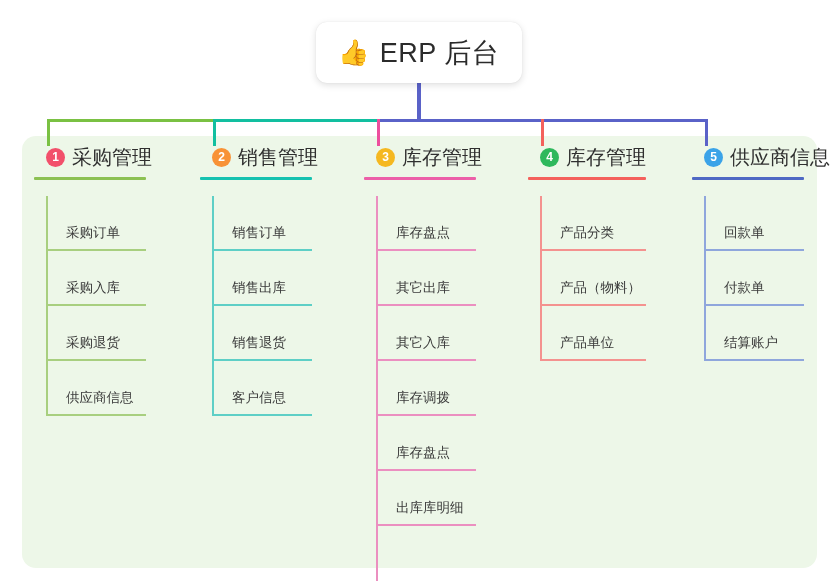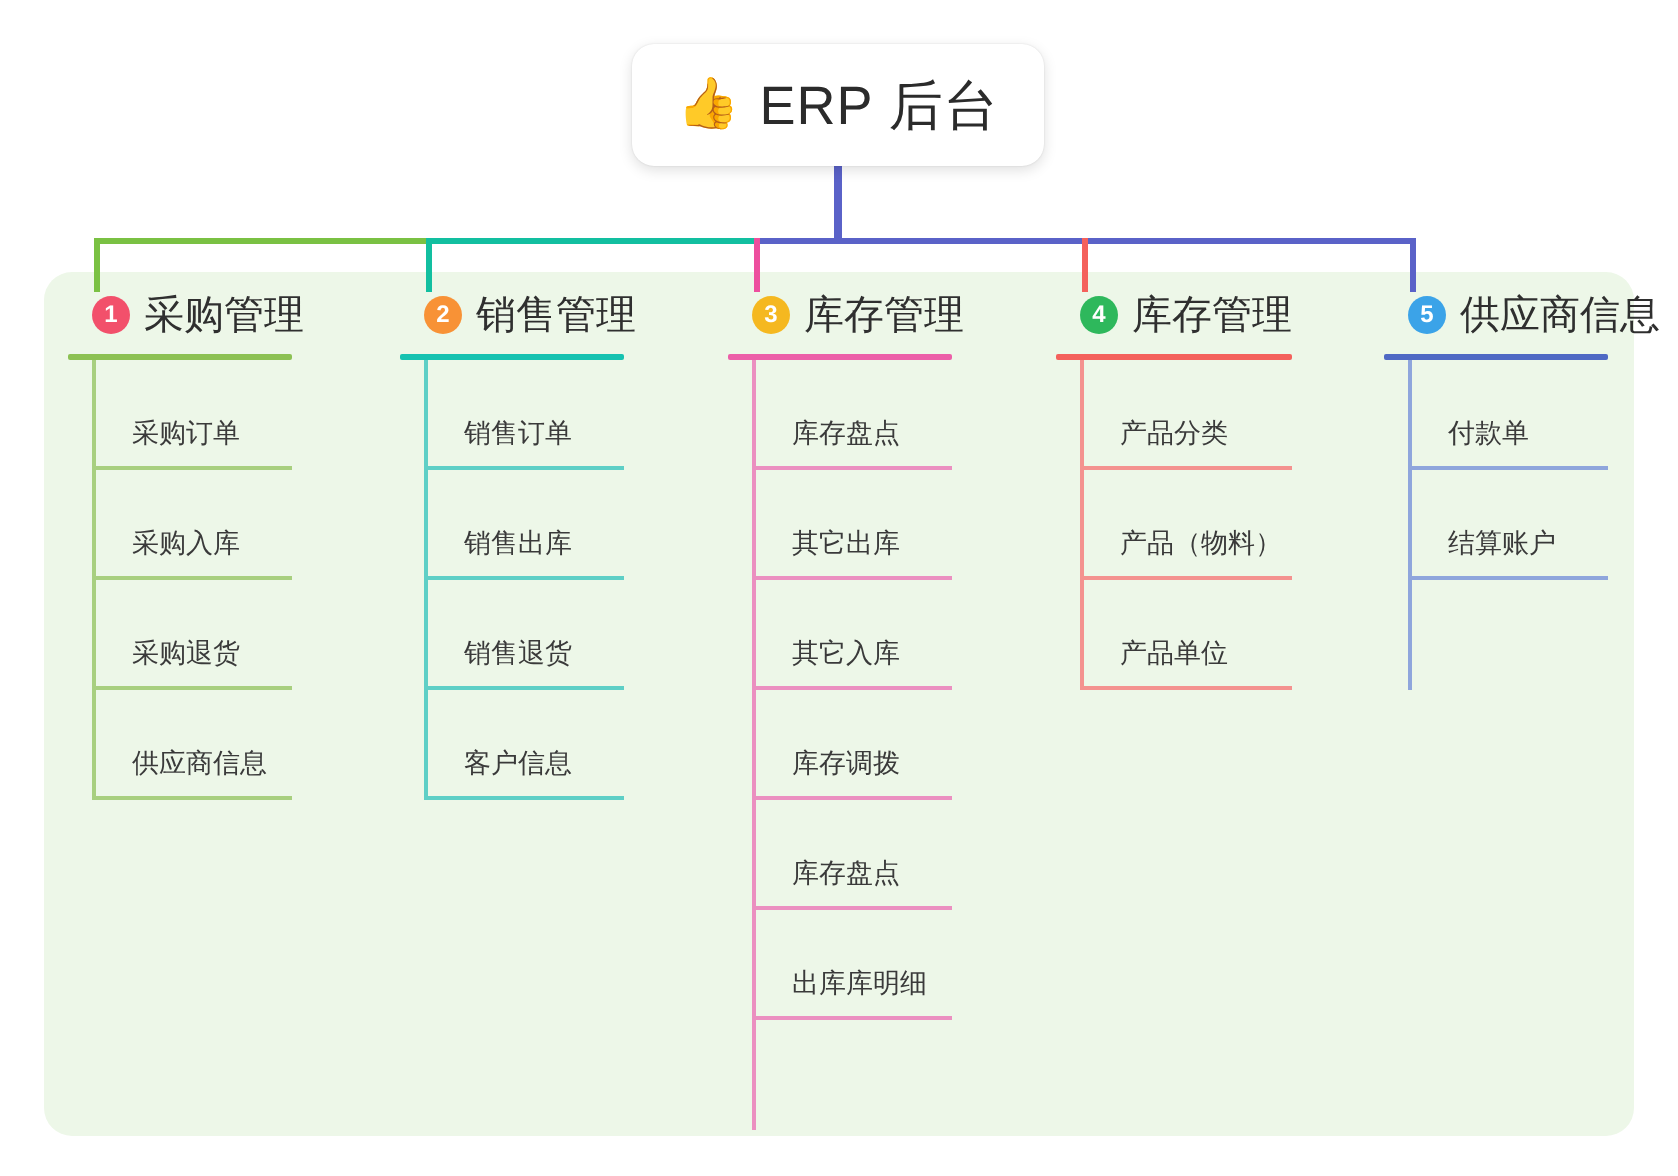--- a/index.html
+++ b/index.html
@@ -106,21 +106,21 @@
   }
   .head-rule {
     height: 3px;
     margin-top: 7px;
     border-radius: 1px;
   }
 
   
   .leaves {
     position: relative;
-    margin-top: 0;
+    margin-top: 16px;
     padding-left: 12px;
     box-sizing: border-box;
   }
   .spine {
     position: absolute;
     left: 12px;
     top: 0;
     width: 2px;
   }
   .leaf {
@@ -279,20 +279,24 @@
     </div>
     <div class="column" style="left: 692px; width: 112px;">
       <div class="col-head">
         <span class="badge" style="background: rgb(59, 163, 232);">5</span>
         <span class="col-title">供应商信息</span>
       </div>
       <div class="head-rule" style="background: rgb(79, 105, 196); width: 112px;"></div>
       <div class="leaves">
         <div class="spine" style="background: rgb(143, 166, 220); height: 165px;"></div>
         <div class="leaf">
+          <span class="leaf-label">回款单</span>
+          <div class="leaf-rule" style="background: rgb(143, 166, 220); width: 98px;"></div>
+        </div>
+        <div class="leaf">
           <span class="leaf-label">付款单</span>
           <div class="leaf-rule" style="background: rgb(143, 166, 220); width: 98px;"></div>
         </div>
         <div class="leaf">
           <span class="leaf-label">结算账户</span>
           <div class="leaf-rule" style="background: rgb(143, 166, 220); width: 98px;"></div>
         </div>
       </div>
     </div>
   </div>

